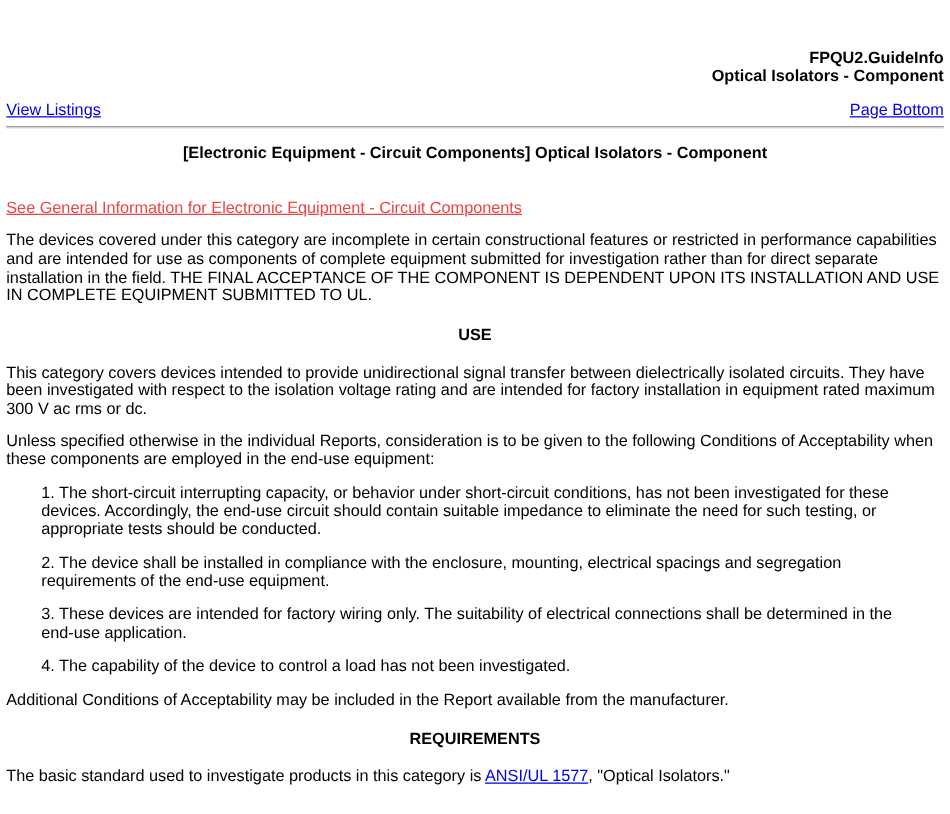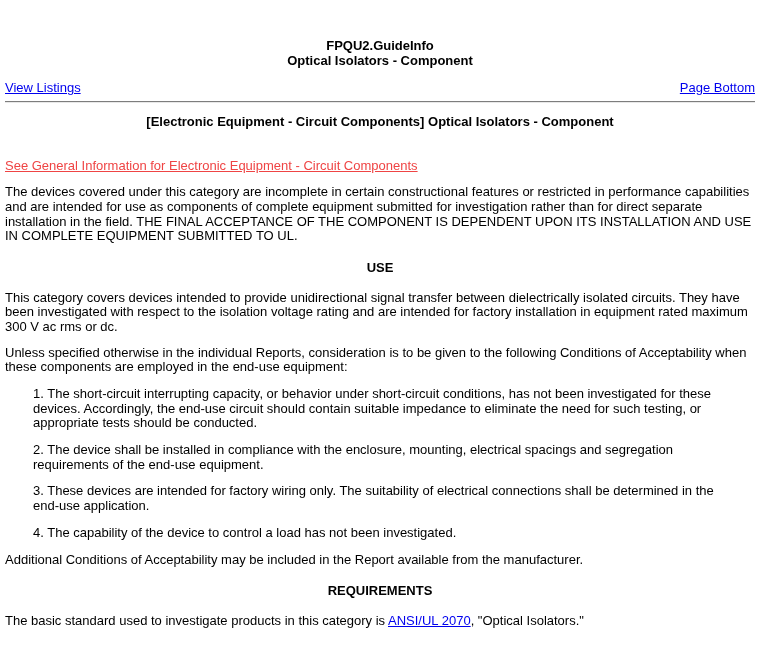--- a/index.html
+++ b/index.html
@@ -10,21 +10,21 @@
     line-height: 1.13;
     color: #000000;
   }
   .page {
     width: 760px;
     min-height: 651px;
     padding: 6px 5px 10px 5px;
     background: #ffffff;
   }
   .title-block {
-    text-align: center;
+    text-align: right;
     font-weight: bold;
     line-height: 1.08;
     margin-top: 33px;
   }
   .title-block div { margin: 1px 0; }
   .nav-row {
     display: flex;
     justify-content: space-between;
     align-items: baseline;
     margin-top: 13px;
@@ -88,15 +88,15 @@
     <p class="condition-item">1. The short-circuit interrupting capacity, or behavior under short-circuit conditions, has not been investigated for these devices. Accordingly, the end-use circuit should contain suitable impedance to eliminate the need for such testing, or appropriate tests should be conducted.</p>
     <p class="condition-item">2. The device shall be installed in compliance with the enclosure, mounting, electrical spacings and segregation requirements of the end-use equipment.</p>
     <p class="condition-item">3. These devices are intended for factory wiring only. The suitability of electrical connections shall be determined in the end-use application.</p>
     <p class="condition-item">4. The capability of the device to control a load has not been investigated.</p>
   </div>
 
   <p class="body-text">Additional Conditions of Acceptability may be included in the Report available from the manufacturer.</p>
 
   <div class="center-heading">REQUIREMENTS</div>
 
-  <p class="body-text"><span>The basic standard used to investigate products in this category is </span><a class="link-blue">ANSI/UL 2070</a><span>, "Optical Isolators."</span></p>
+  <p class="body-text"><span>The basic standard used to investigate products in this category is </span><a class="link-blue">ANSI/UL 1577</a><span>, "Optical Isolators."</span></p>
 
 </div>
 
 </body></html>

